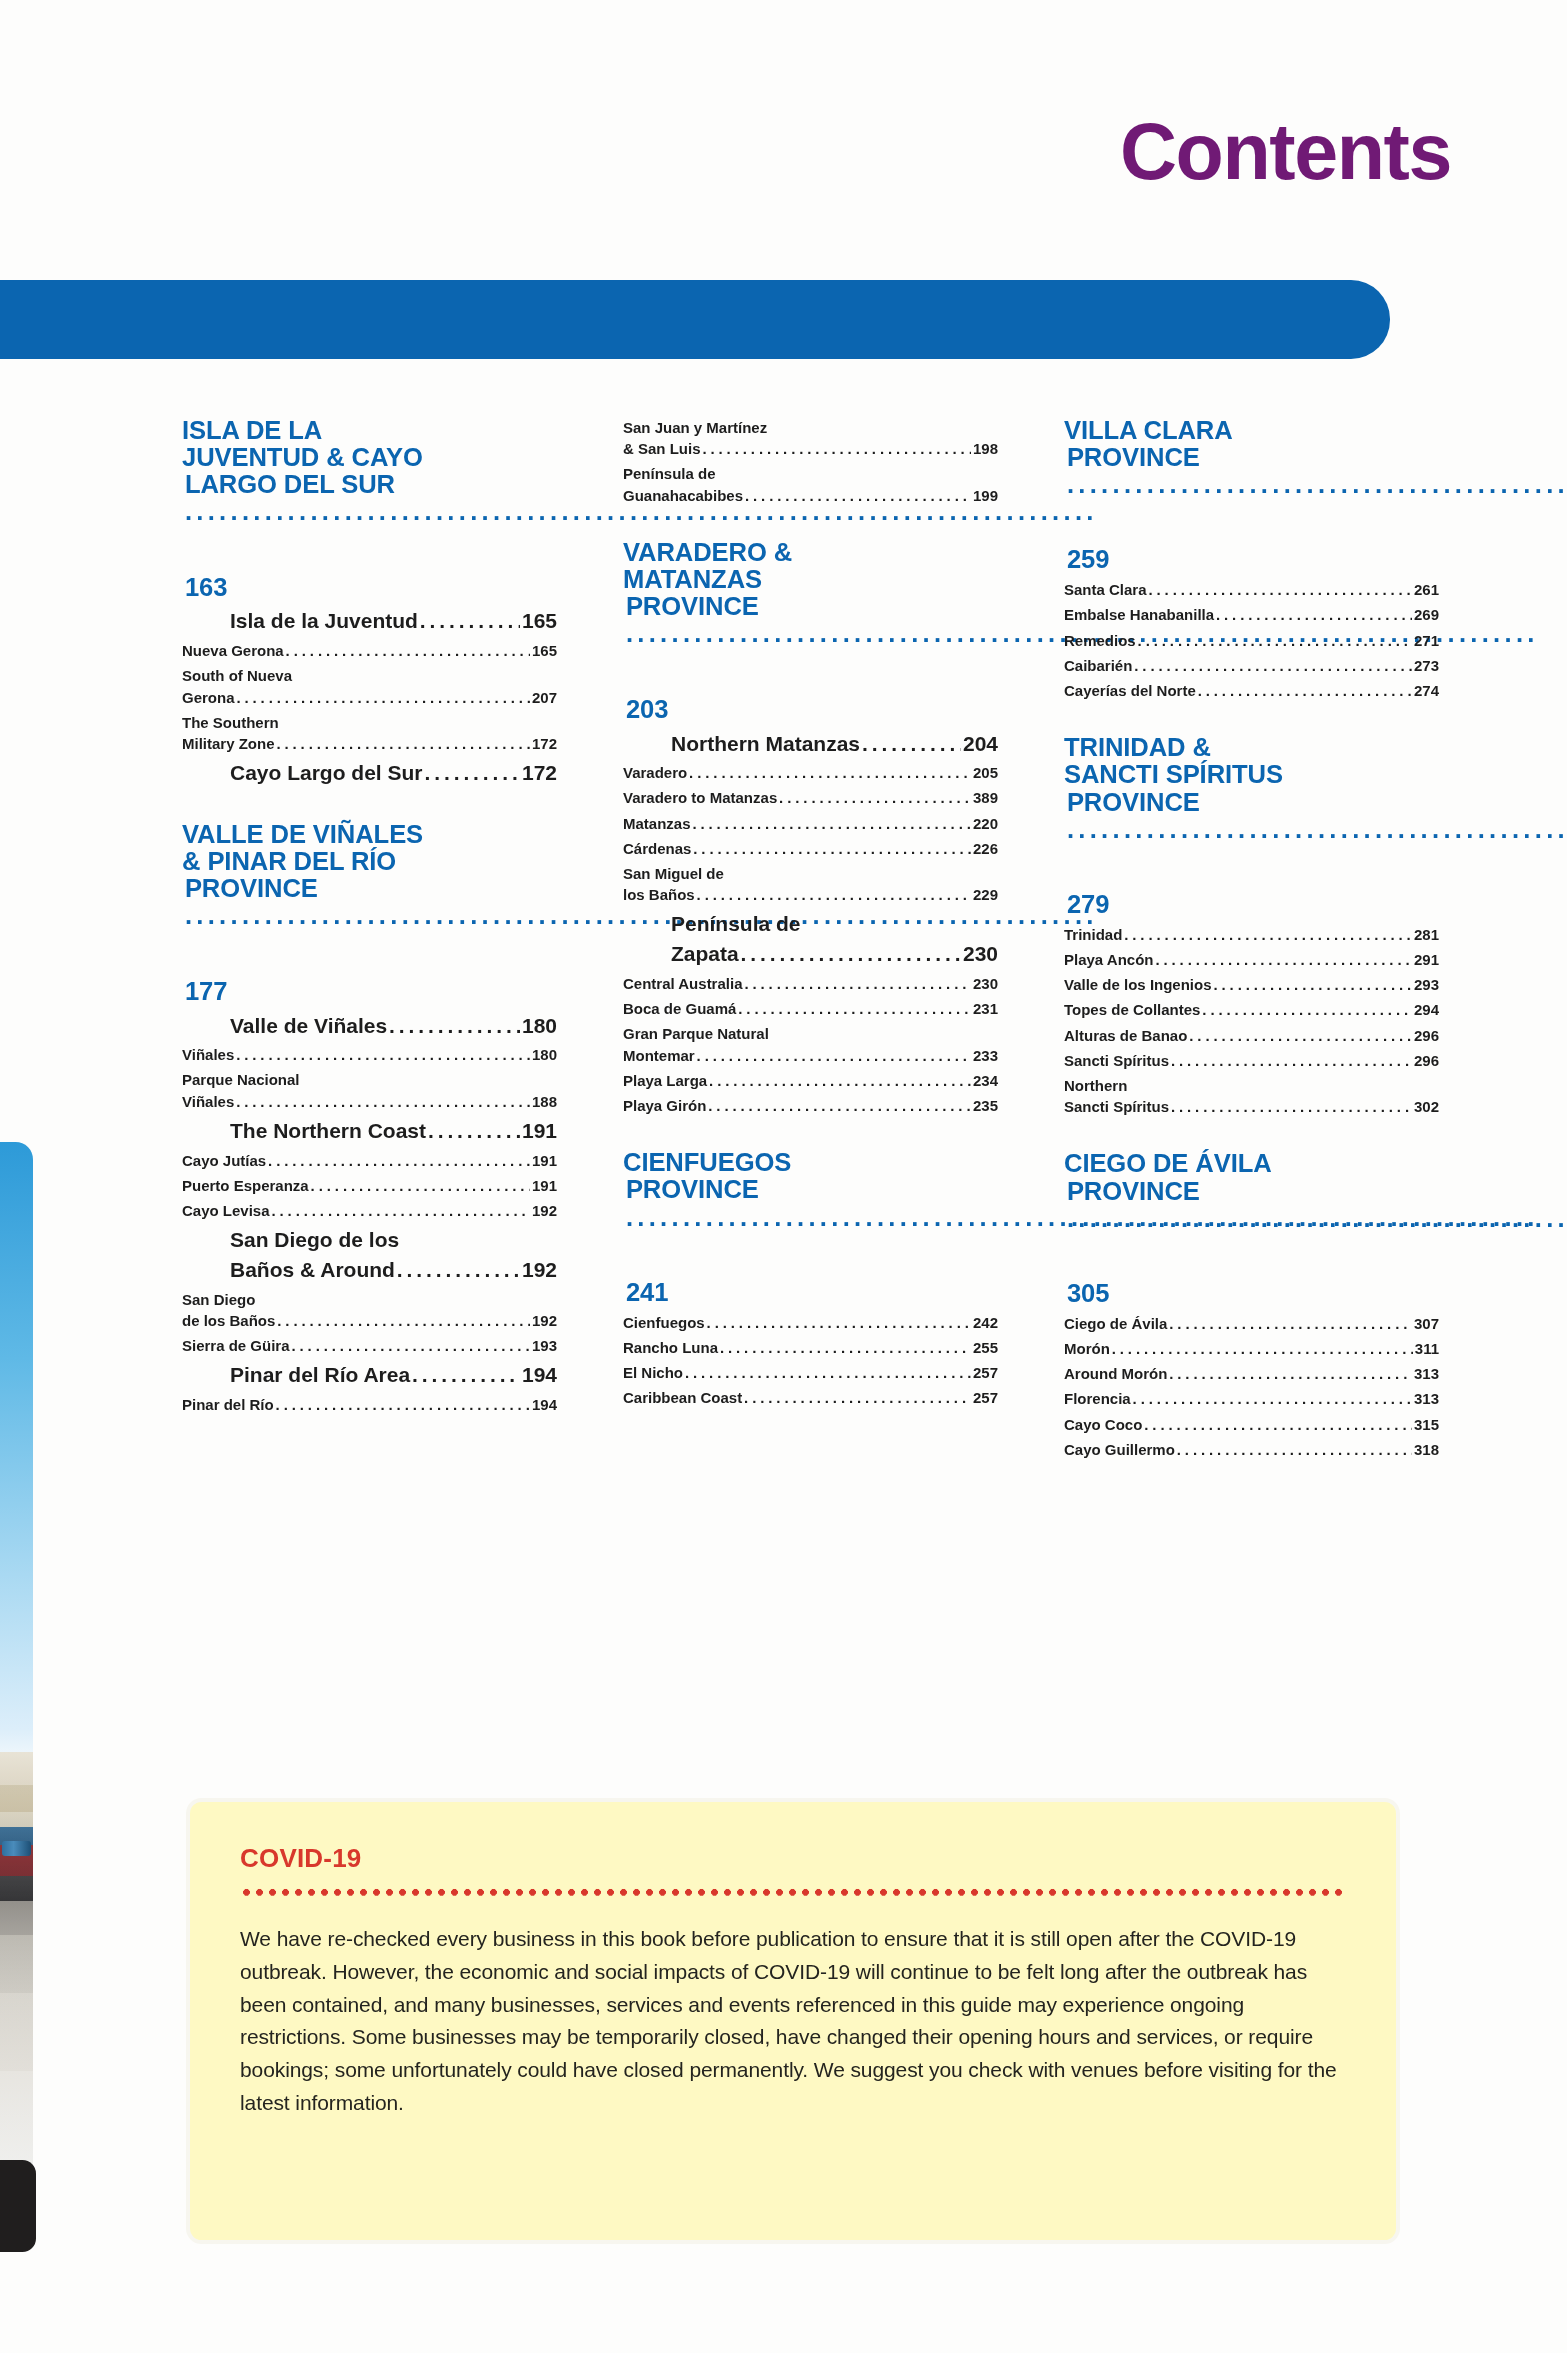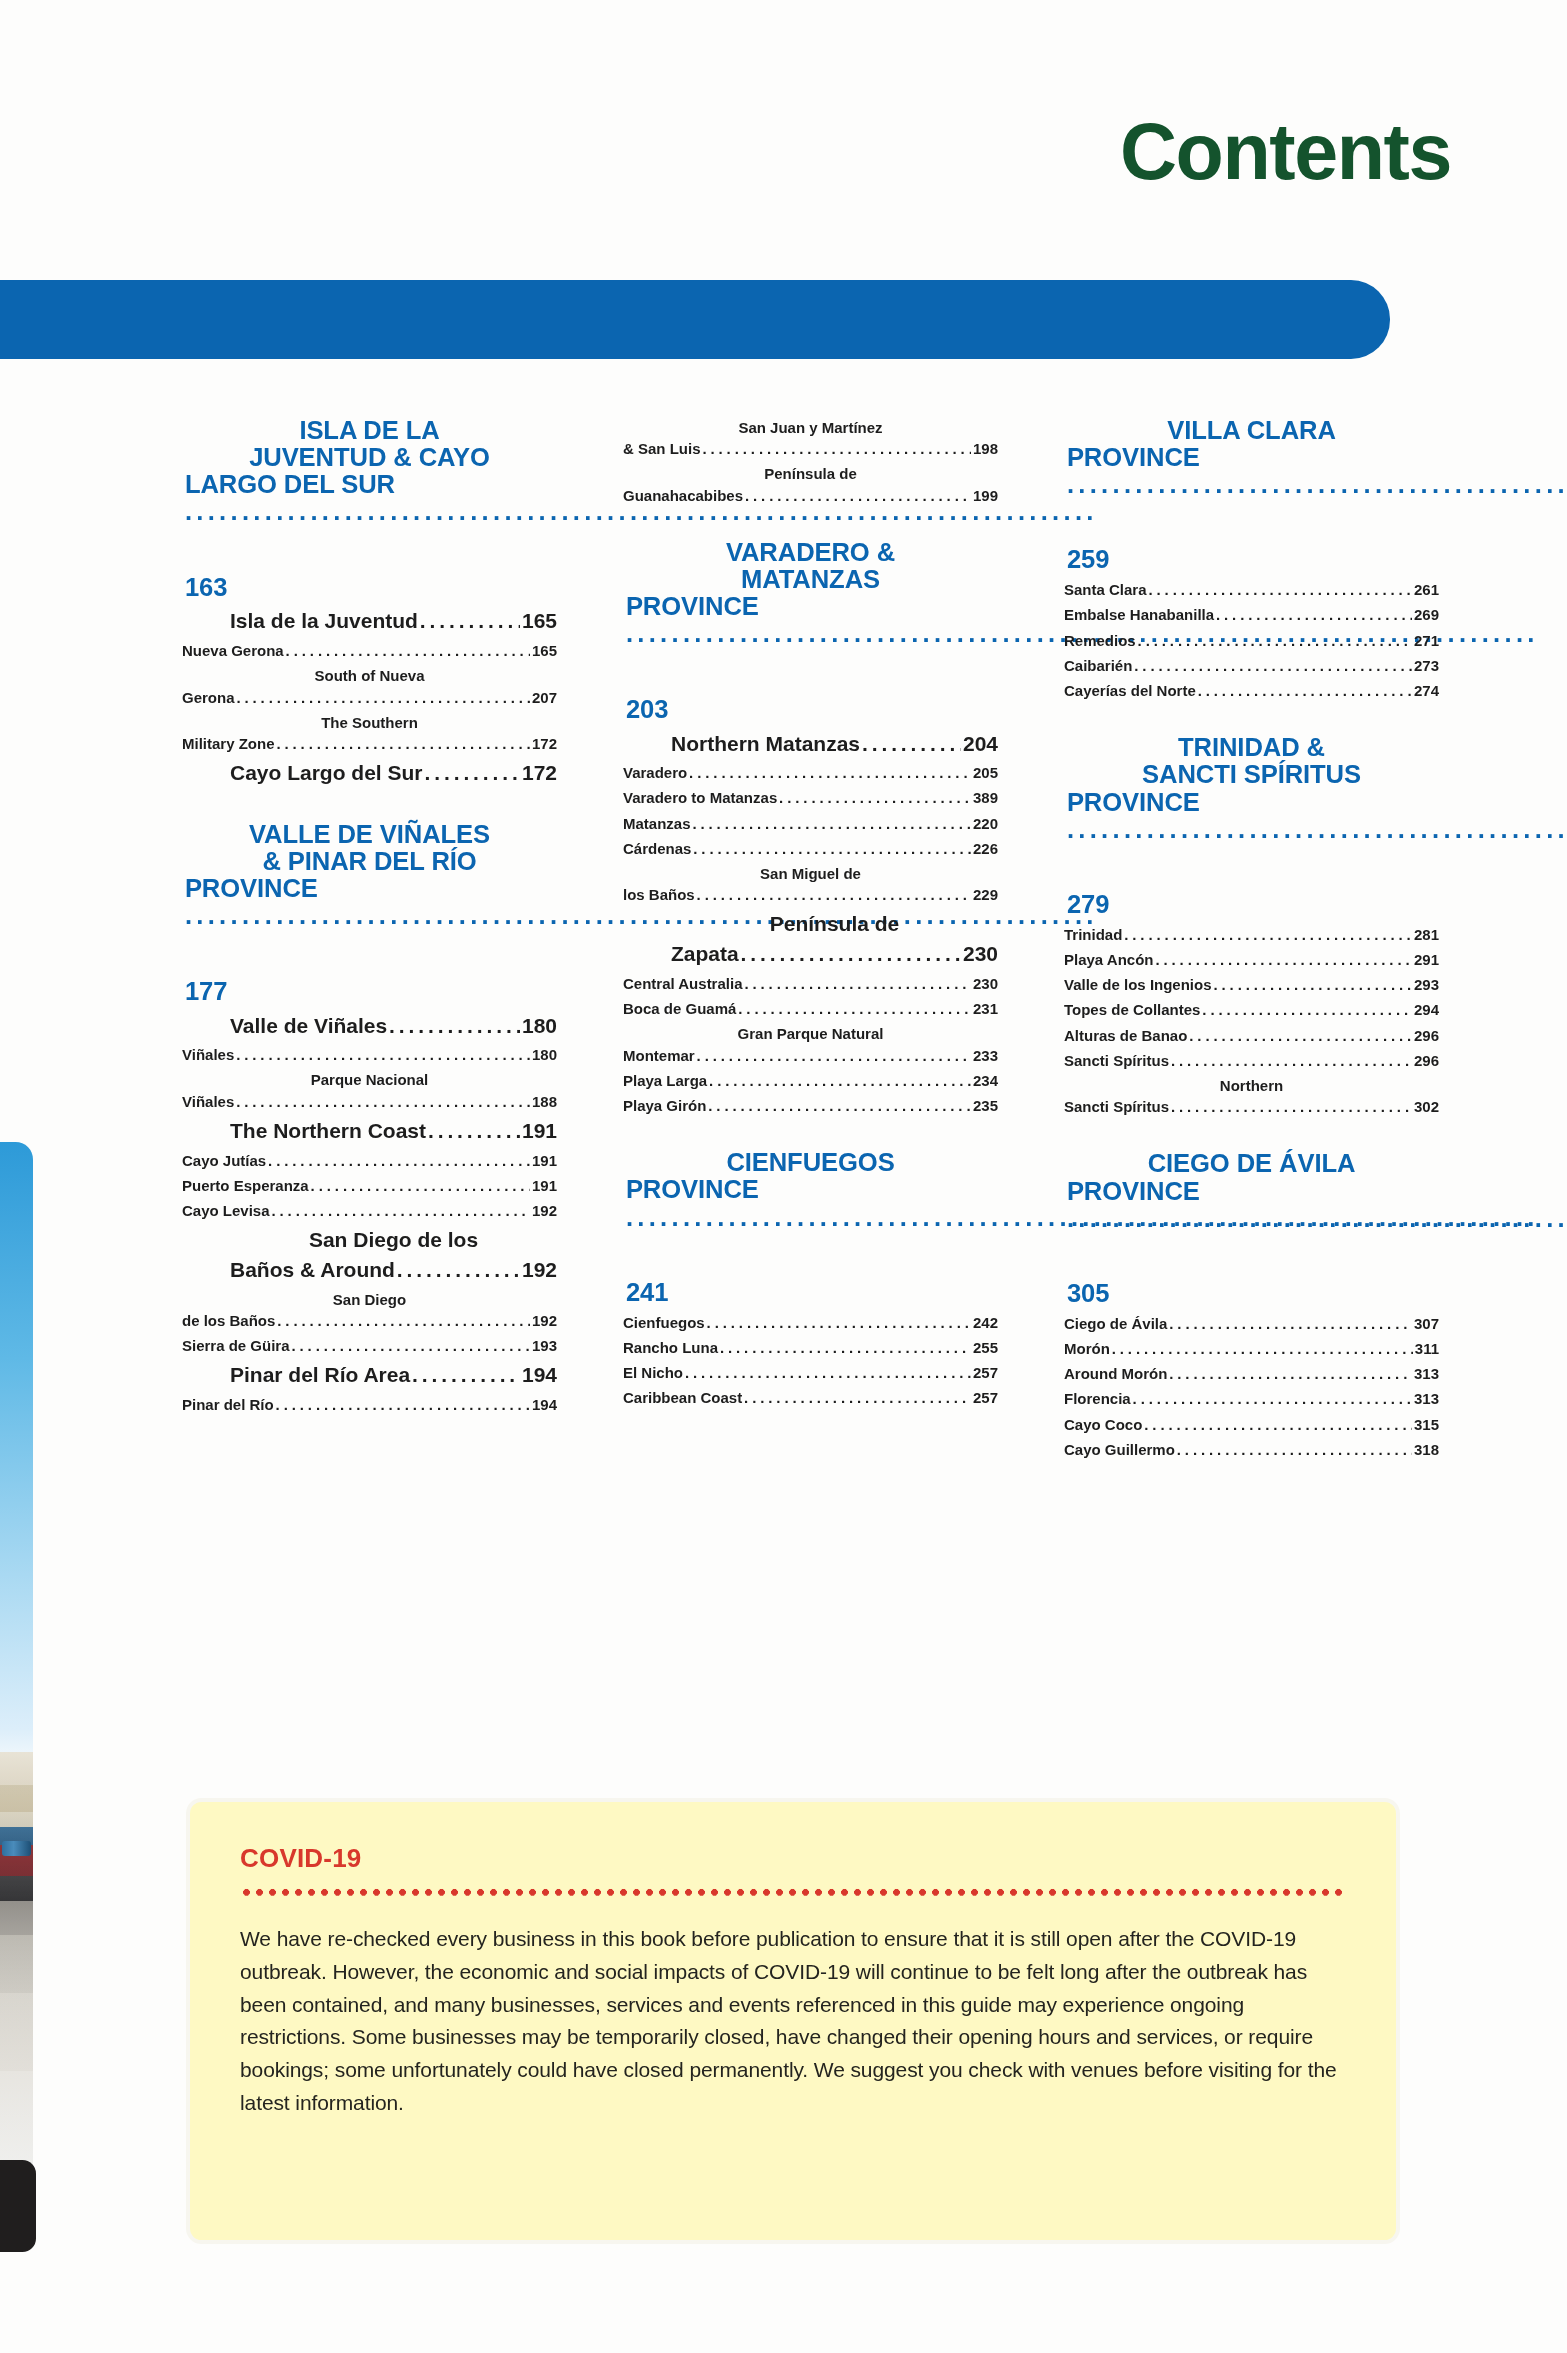--- a/index.html
+++ b/index.html
@@ -59,42 +59,42 @@
     border-bottom-right-radius: 13.5px;
   }
 
   
   .page-title {
     position: absolute;
     right: 116px; top: 106px;
     font-size: 79px;
     font-weight: 700;
     letter-spacing: -1.4px;
-    color: #14532d;
+    color: #701a75;
     font-family: "Liberation Sans", sans-serif;
     margin-left: 32px;
   }
   .blue-banner {
     position: absolute;
     left: 0; top: 280px;
     width: 1390px; height: 79px;
     background: #0b65b0;
     border-top-right-radius: 39px;
     border-bottom-right-radius: 39px;
   }
 
   
   .toc {
     position: absolute;
     left: 182px; top: 417px;
     width: 1255px;
     display: flex;
     gap: 66px;
   }
-  .col { width: 375px; text-align: center; }
+  .col { width: 375px; }
 
   .sec-head {
     color: #0b65b0;
     font-weight: 700;
     font-size: 25.6px;
     line-height: 1.06;
     letter-spacing: -0.1px;
     margin-top: 33px;
     margin-bottom: 5.8px;
   }

